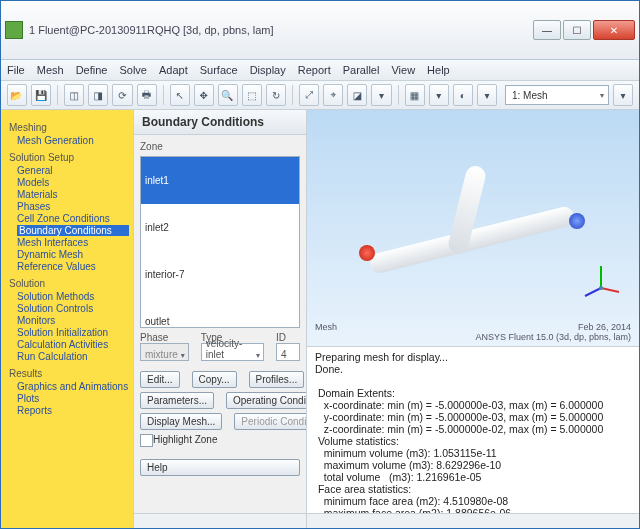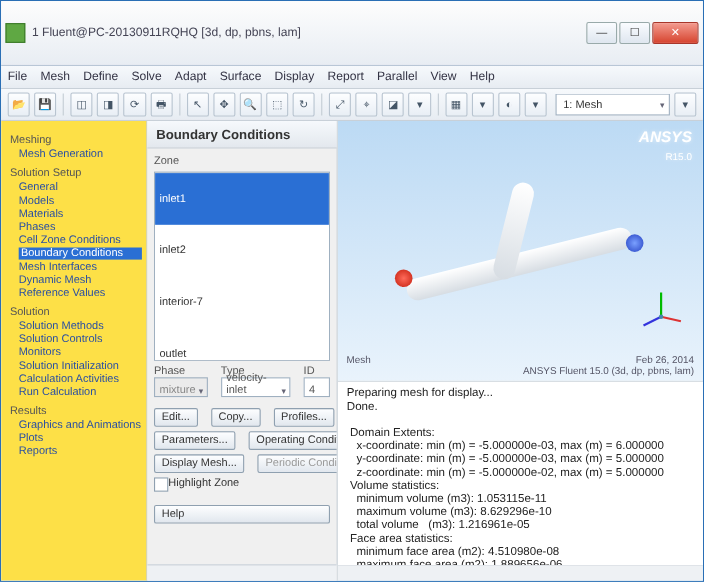--- a/index.html
+++ b/index.html
@@ -183,21 +183,20 @@
           </div>
         <div style="margin-top:8px">
             <div class="btn">Help</div>
           </div>
       </div>
       <div class="scroll"></div>
     </div>
 
     <div class="right">
       <div class="viewport">
-        <div class="brand"><span>ANSYS</span><br><span class="v">R15.0</span></div>
         <div class="pipe" style="left:60px;top:120px;width:210px;height:20px;transform:rotate(-14deg)"></div>
         <div class="pipe" style="left:150px;top:55px;width:20px;height:90px;transform:rotate(14deg)"></div>
         <div style="position:absolute;left:52px;top:135px;width:16px;height:16px;border-radius:50%;background:radial-gradient(#ff6a5a,#c21d0c)"></div>
         <div style="position:absolute;left:262px;top:103px;width:16px;height:16px;border-radius:50%;background:radial-gradient(#7aa0ff,#2541c2)"></div>
         <svg class="triad" viewBox="0 0 40 40">
             <line x1="20" y1="30" x2="20" y2="8" stroke="#0b0" stroke-width="2"></line>
             <line x1="20" y1="30" x2="38" y2="34" stroke="#d33" stroke-width="2"></line>
             <line x1="20" y1="30" x2="4" y2="38" stroke="#33d" stroke-width="2"></line>
             <circle cx="20" cy="30" r="2" fill="#48a"></circle>
           </svg>

